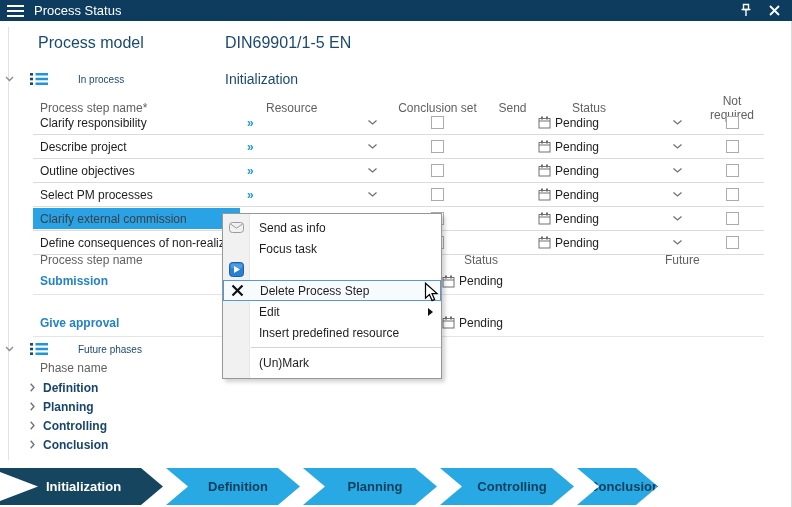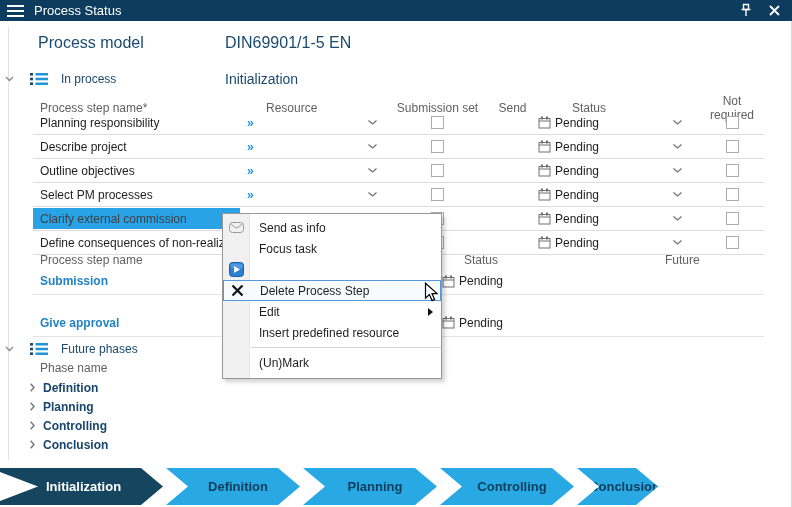--- a/index.html
+++ b/index.html
@@ -17,21 +17,21 @@
   .leftline{position:absolute;left:8px;top:27px;height:433px;width:1px;background:#e2e2e2;}
 
   
   .model-label{position:absolute;left:38px;top:34px;font-size:16px;color:#1b4a70;}
   .model-value{position:absolute;left:225px;top:34px;font-size:16px;color:#1b4a70;}
 
   
   .sec-head{position:absolute;left:0;width:784px;height:22px;display:flex;align-items:center;}
   .sec-head .caret{margin-left:5px;display:inline-flex;cursor:pointer;}
   .sec-head .licon{margin-left:16px;display:inline-flex;}
-  .sec-head .stitle{margin-left:13px;font-size:12px;color:#1b4a70;}
+  .sec-head .stitle{margin-left:30px;font-size:10px;color:#1b4a70;}
   .sec-head .sphase{position:absolute;left:225px;font-size:14px;color:#1b4a70;}
 
   
   .t1{position:absolute;left:33px;top:94px;width:731px;}
   .t1-grid{display:grid;grid-template-columns:207px 145px 105px 45px 165px 64px;align-items:center;}
   .t1-head{height:17px;color:#616161;}
   .t1-head .h-name{padding-left:7px;}
   .t1-head .h-res{padding-left:26px;}
   .t1-head .h-ph,.t1-head .h-date,.t1-head .h-nr{text-align:center;}
   .t1-head .h-status{padding-left:37px;}
@@ -146,28 +146,28 @@
       </svg>
     </span>
     <span class="stitle">In process</span>
     <span class="sphase">Initialization</span>
   </div>
 
   <div class="t1">
     <div class="t1-grid t1-head">
       <span class="h-name">Process step name*</span>
       <span class="h-res">Resource</span>
-      <span class="h-ph">Submission set</span>
+      <span class="h-ph">Conclusion set</span>
       <span class="h-date">Send</span>
       <span class="h-status">Status</span>
       <span class="h-nr">Not required</span>
     </div>
 
     <div class="t1-grid t1-row">
-      <span class="c-name">Planning responsibility</span>
+      <span class="c-name">Clarify responsibility</span>
       <span class="c-res">
           <span class="rg">»</span>
           <span class="dd">
             <svg width="9" height="5" viewBox="0 0 9 5">
               <path d="M.5.5L4.5 4 8.5.5" stroke="#6f6f6f" stroke-width="1.2" fill="none"></path>
             </svg>
           </span>
         </span>
       <span class="c-ph">
           <span class="checkbox"></span>

